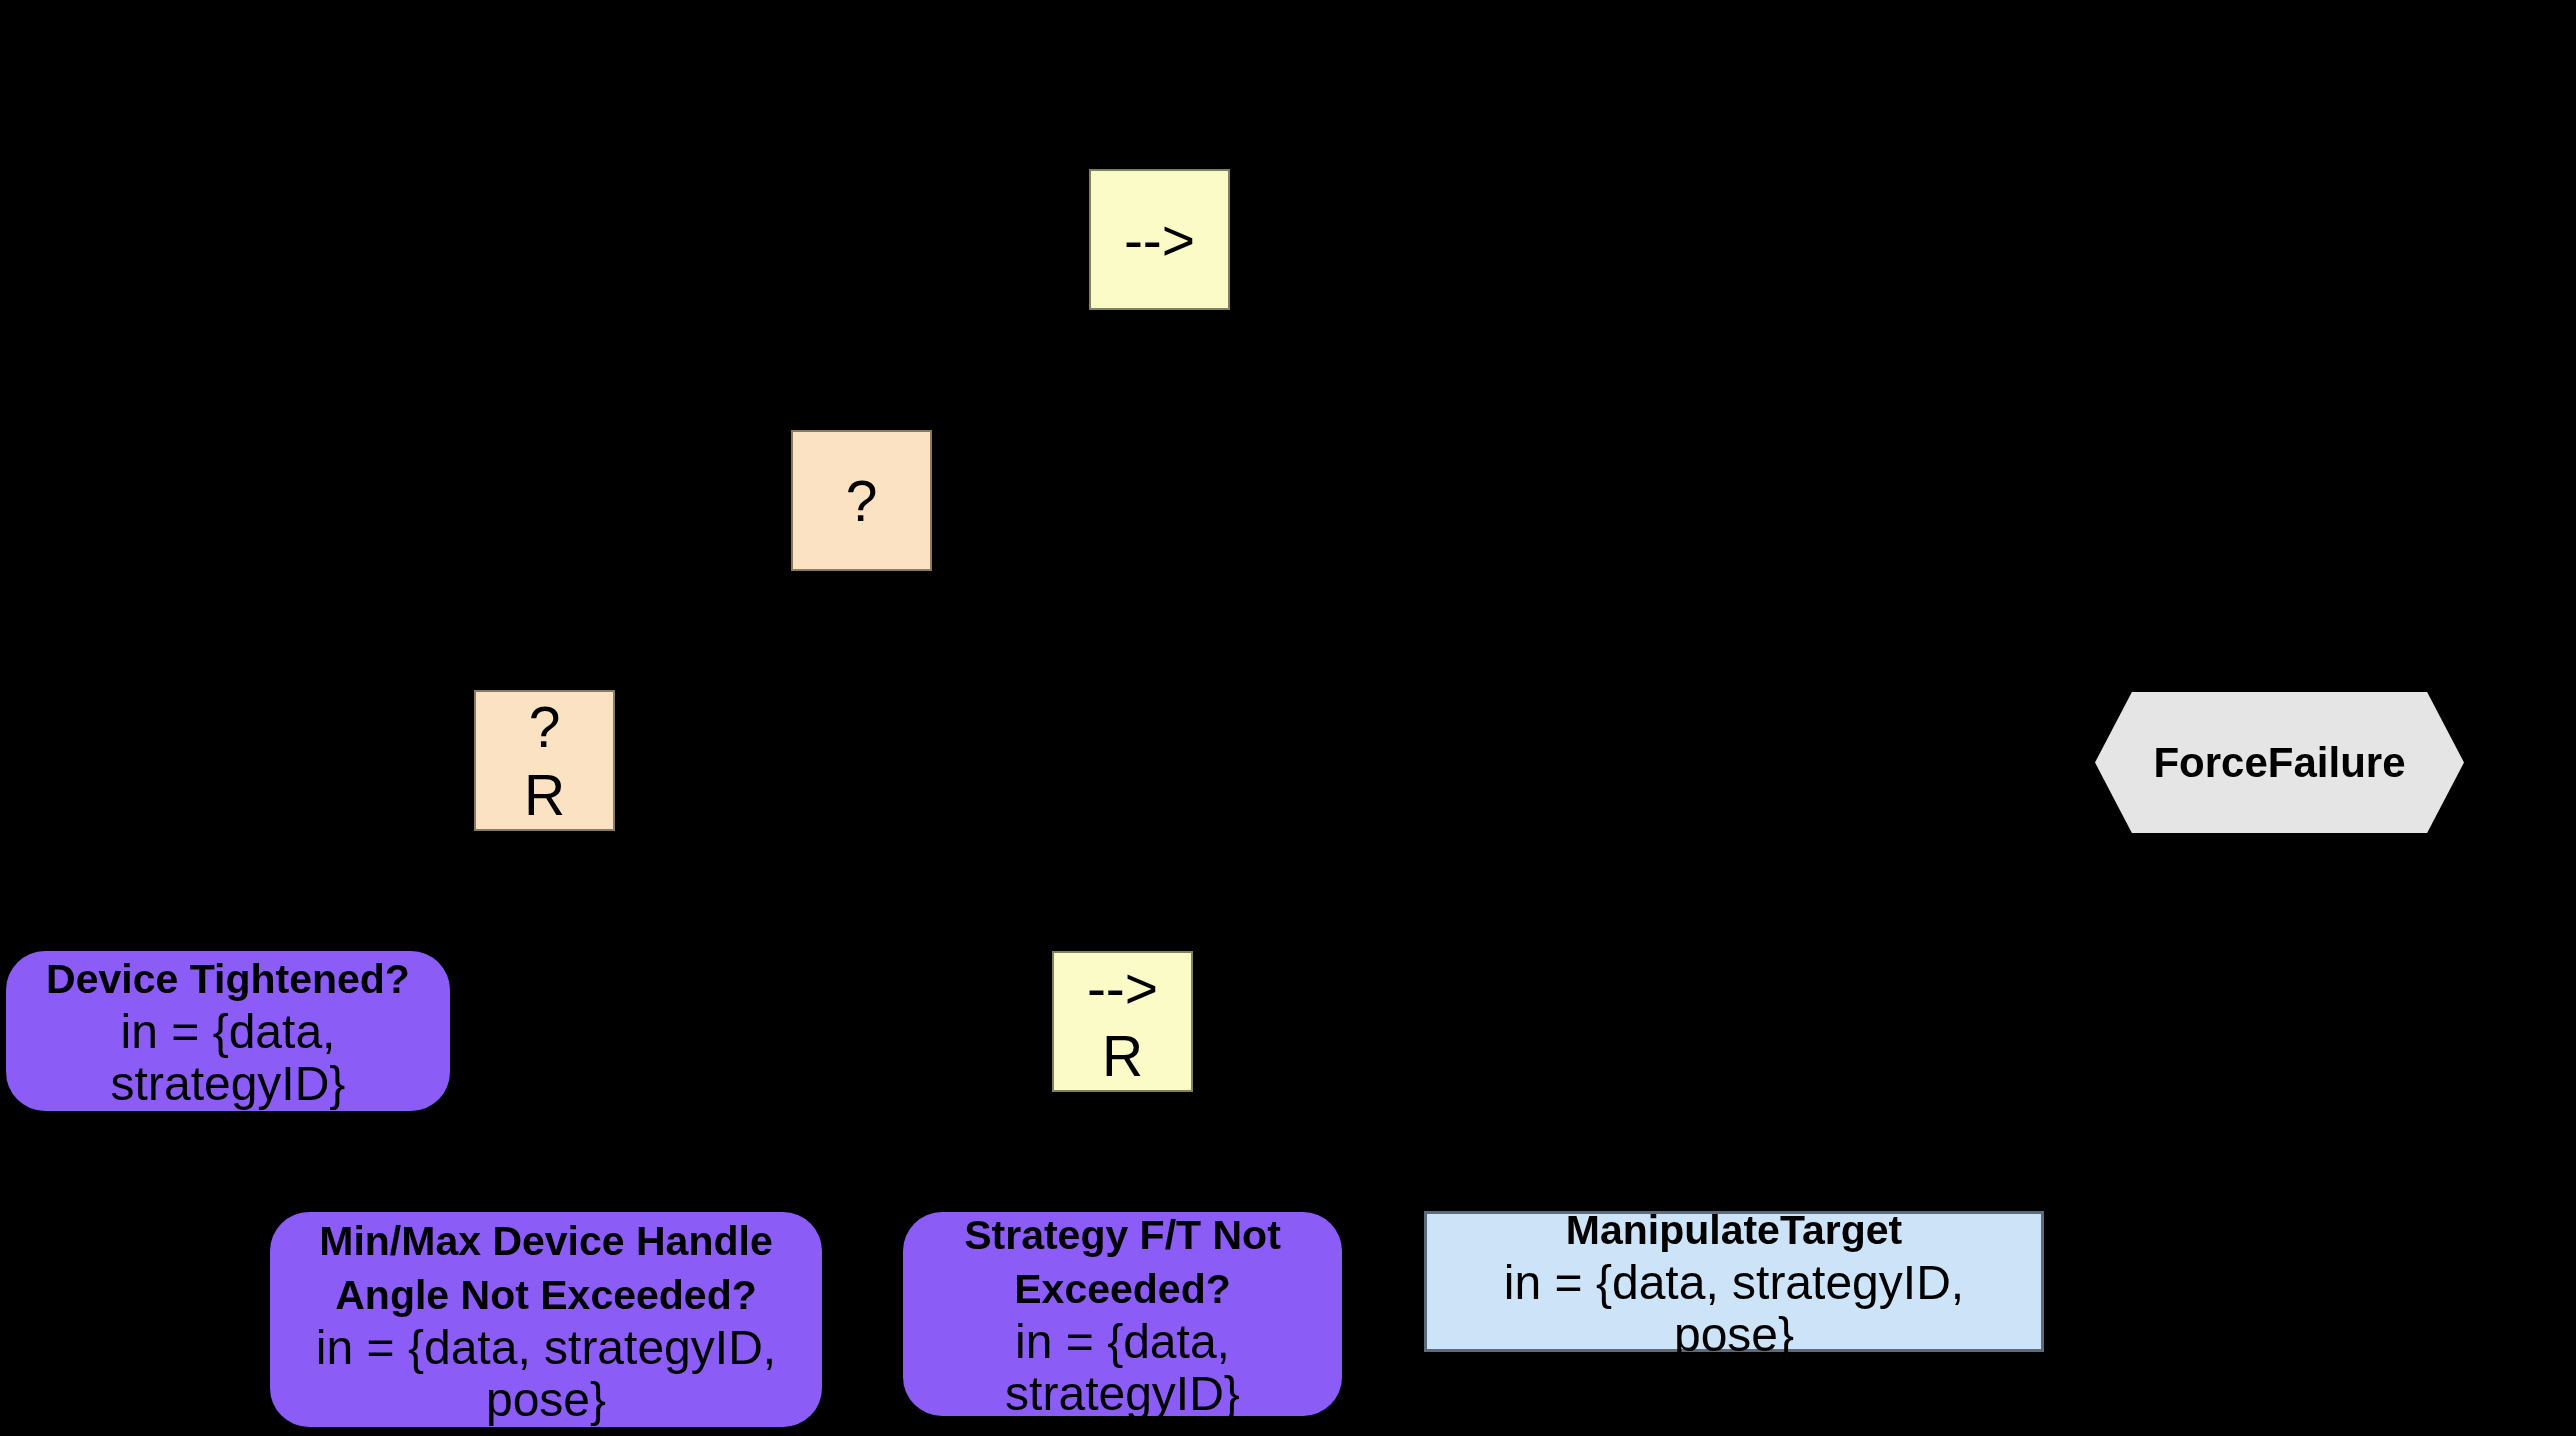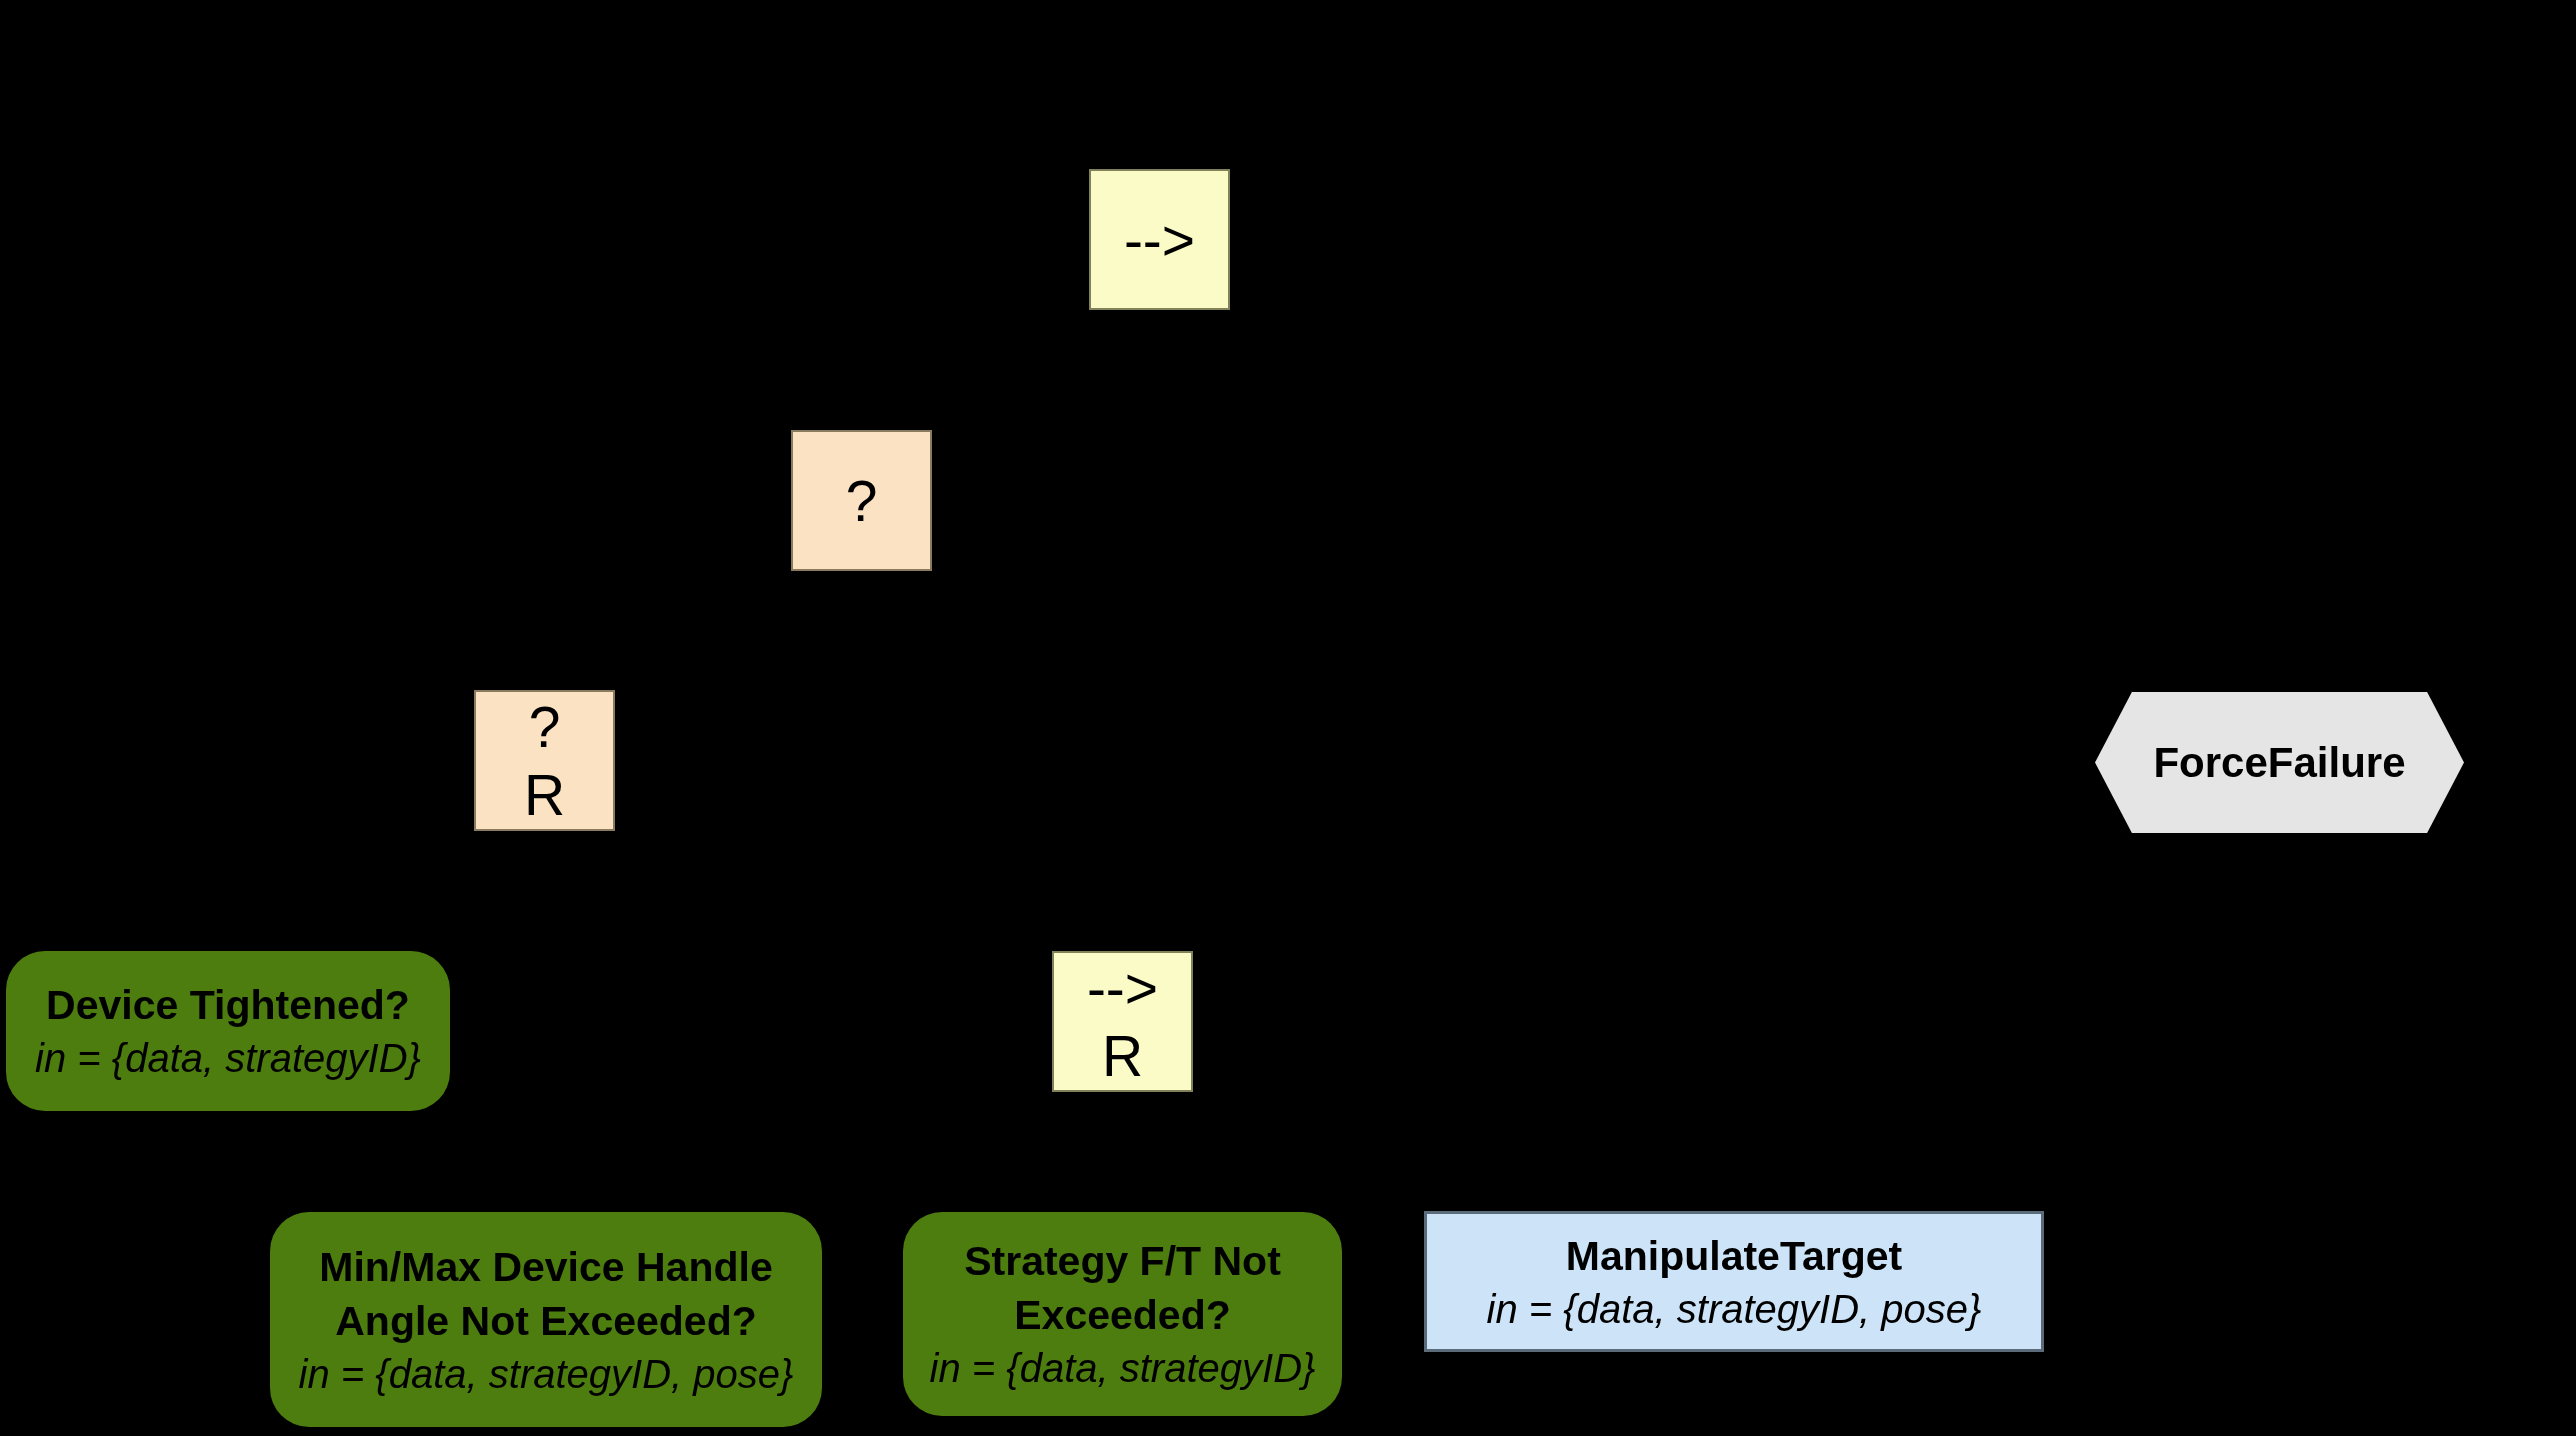--- a/index.html
+++ b/index.html
@@ -36,38 +36,37 @@
     border: 2.2px solid #8A7A5E;
   }
   .sym {
     font-size: 57px;
     line-height: 68px;
     font-weight: 400;
     white-space: pre;
   }
   
   .cond {
-    background: #4d7c0f;
+    background: #8b5cf6;
     border-radius: 39px;
     padding: 7.4px 15px;
   }
   
   .action {
     background: #CDE4F8;
     border: 3px solid #5C6B7A;
     padding: 4.5px 10.4px;
   }
   .node-title {
     font-weight: 700;
     font-size: 41px;
     line-height: 54px;
   }
   .node-params {
-    font-style: italic;
-    font-size: 40px;
+    font-size: 48px;
     line-height: 52px;
   }
   
   .hex {
     background: #e5e5e5;
     clip-path: polygon(0% 50%, 10% 0%, 90% 0%, 100% 50%, 90% 100%, 10% 100%);
   }
   .hex .node-title {
     font-size: 42px;
   }

